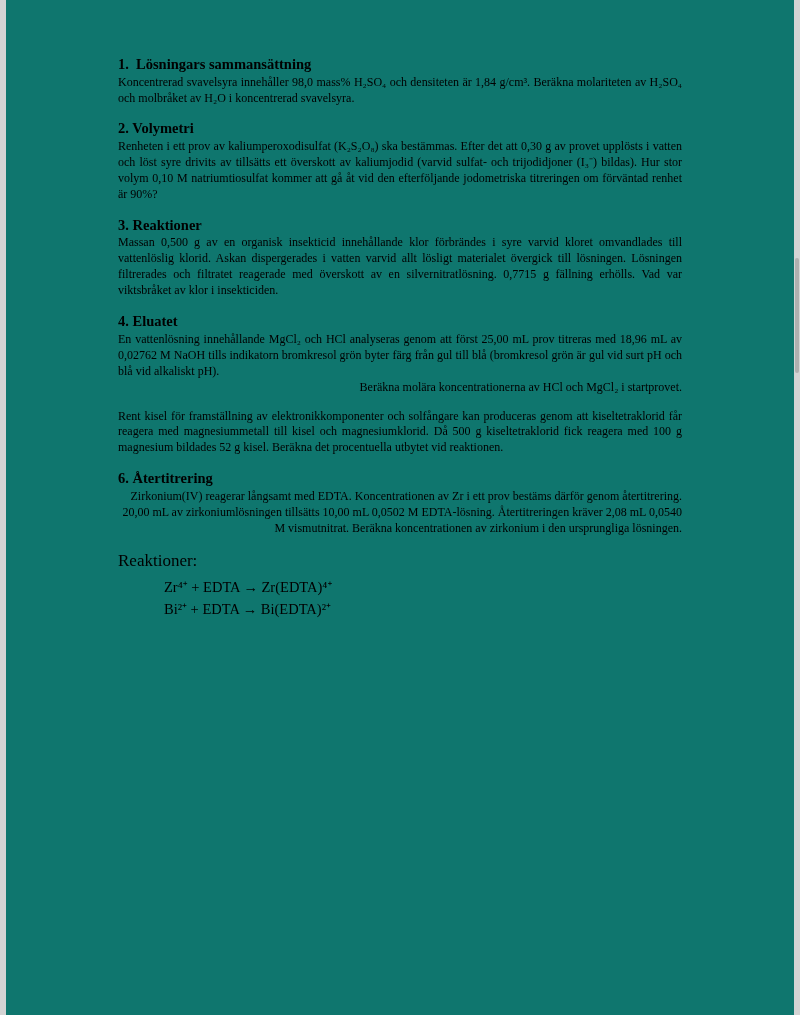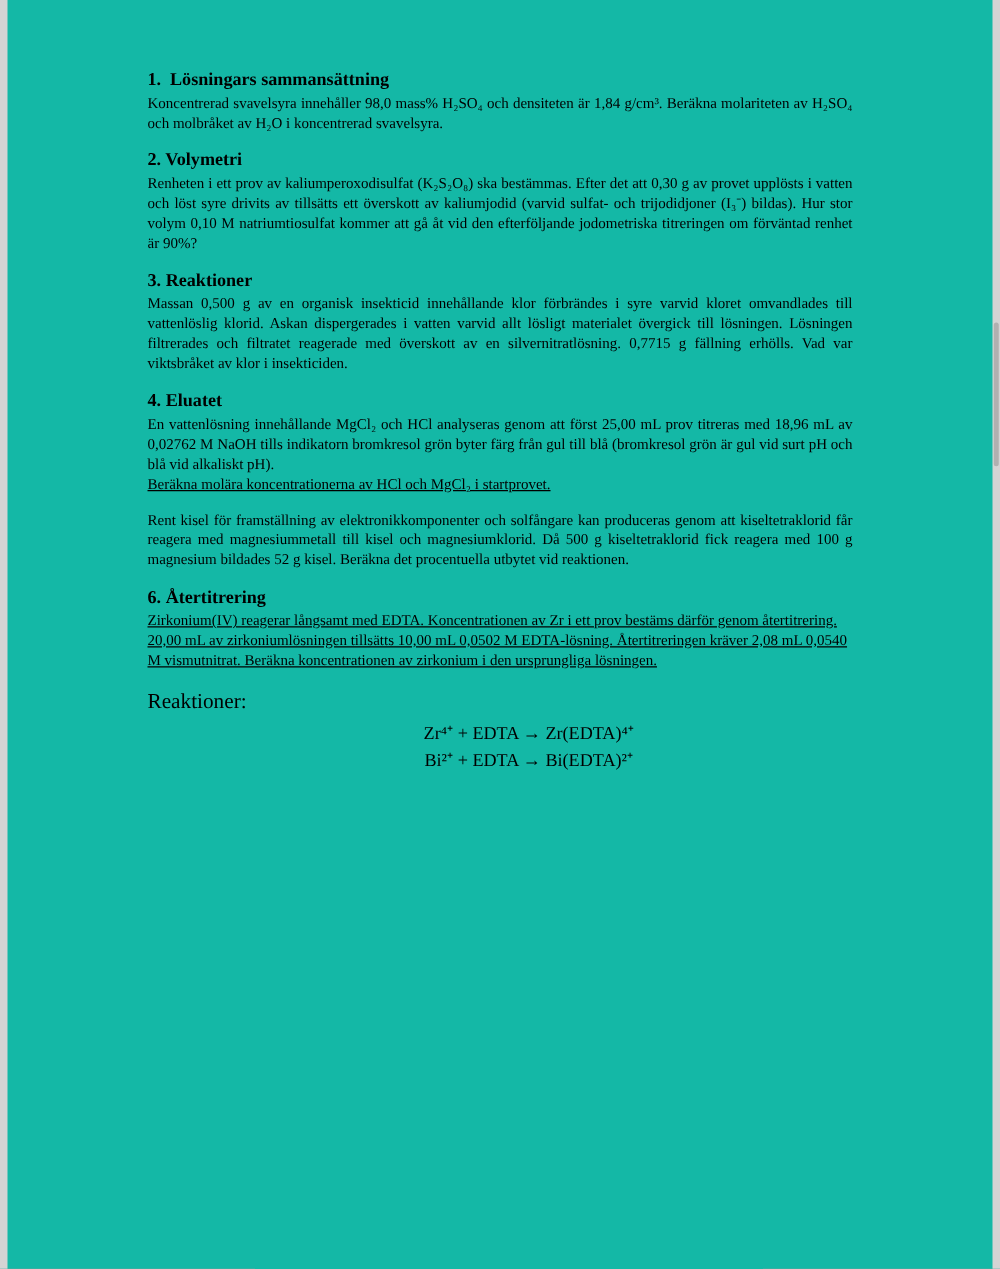--- a/index.html
+++ b/index.html
@@ -10,21 +10,21 @@
   body {
     width: 800px;
     height: 1015px;
     overflow: hidden;
     font-family: "Liberation Serif", serif;
   }
   .page {
     position: relative;
     width: 800px;
     height: 1015px;
-    background: #14b8a6;
+    background: #0f766e;
     box-sizing: border-box;
   }
   .page-edge-left {
     position: absolute;
     left: 0;
     top: 0;
     width: 6px;
     height: 1015px;
     background: #d4d4d4;
   }
@@ -76,33 +76,31 @@
     margin: 0;
     font-size: 12px;
     line-height: 1.33;
     text-align: justify;
     text-justify: inter-word;
   }
   p.body + p.body {
     margin-top: 0px;
   }
   p.noindentjust {
-    text-align: left;
-    text-decoration: underline;
+    text-align: right;
   }
   .reactions-label {
     font-size: 17px;
     margin-top: 14px;
     margin-bottom: 6px;
   }
   .reaction-line {
     font-size: 14.5px;
     line-height: 1.5;
     margin-left: 46px;
-    text-align: center;
   }
 </style>
 </head>
 <body>
 
 <div class="page">
   <div class="page-edge-left"></div>
   <div class="page-edge-right"></div>
 
   <div class="content">

